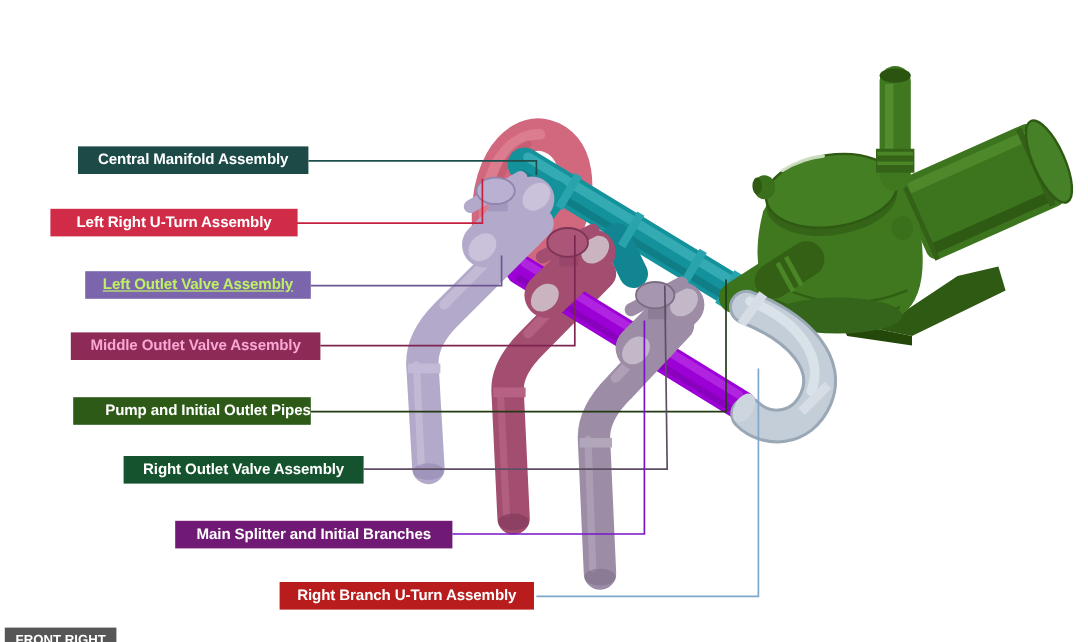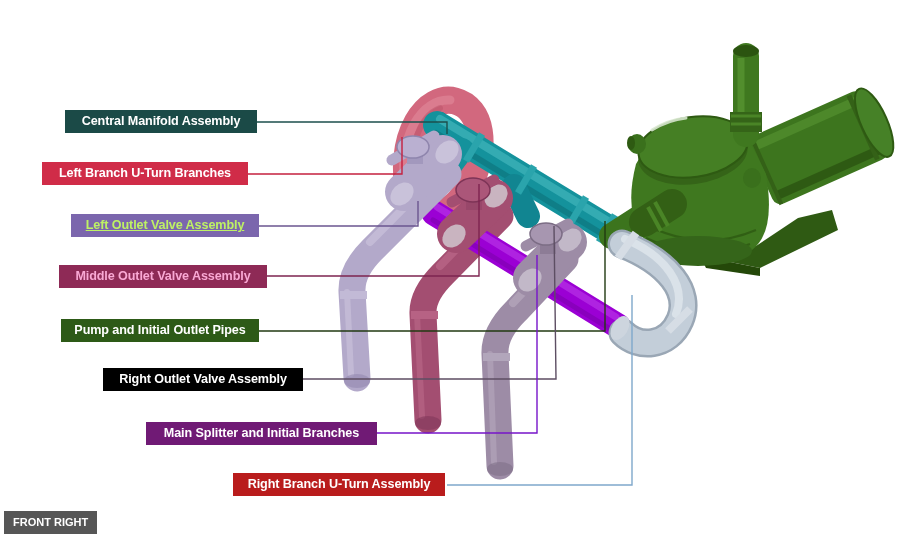--- a/index.html
+++ b/index.html
@@ -1,31 +1,31 @@
 <!DOCTYPE html>
 <html><head>
 <meta charset="utf-8">
 <style>
   html,body{margin:0;padding:0;}
   body{
     width:907px;height:535px;overflow:hidden;background:#ffffff;
     font-family:"Liberation Sans", sans-serif;position:relative;
   }
-  #stage{position:absolute;left:0;top:4px;width:907px;height:455px;}
+  #stage{position:absolute;left:0;top:16px;width:907px;height:455px;}
   #model-svg{position:absolute;left:0;top:0;}
   .ann{
     position:absolute;height:23px;line-height:23px;text-align:center;
     color:#ffffff;font-size:12.6px;font-weight:bold;white-space:nowrap;
     box-sizing:border-box;letter-spacing:-0.1px;z-index:5;
   }
   .pos-0{left:65px;top:106px;width:192px;}
   .pos-1{left:42px;top:158px;width:206px;}
   .pos-2{left:71px;top:210px;width:188px;}
   .pos-3{left:59px;top:261px;width:208px;}
-  .pos-4{left:61px;top:315px;width:198px;}
+  .pos-4{left:61px;top:315px;width:198px;text-align:right;}
   .pos-5{left:103px;top:364px;width:200px;}
   .pos-6{left:146px;top:418px;width:231px;}
   .pos-7{left:233px;top:469px;width:212px;}
   #view-cube-label{
     position:absolute;left:4px;top:507px;height:23px;line-height:23px;
     padding:0 9px;color:#fff;font-size:11px;font-weight:bold;z-index:5;
   }
 </style>
 </head>
 <body style="background: rgb(255, 255, 255);">
@@ -162,22 +162,22 @@
     <polyline points="259,222 418,222 418,197" stroke="#6b5690"></polyline>
     <polyline points="267,272 479,272 479,180" stroke="#7e2450"></polyline>
     <polyline points="259,327 605,327 605,217" stroke="#223a12"></polyline>
     <polyline points="303,375 556,375 554,222" stroke="#5d4e63"></polyline>
     <polyline points="377,429 537,429 537,251" stroke="#7714c9"></polyline>
     <polyline points="447,481 632,481 632,291" stroke="#7fa8cb"></polyline>
   </g>
 </svg>
 
   <div class="ann pos-0" style="background: rgb(27, 74, 71); color: rgb(255, 255, 255);"><span>Central Manifold Assembly</span></div>
-  <div class="ann pos-1" style="background: rgb(208, 44, 72); color: rgb(255, 255, 255);"><span>Left Branch U-Turn Branches</span></div>
+  <div class="ann pos-1" style="background: rgb(208, 44, 72); color: rgb(255, 255, 255);"><span>Left Right U-Turn Assembly</span></div>
   <div class="ann pos-2" style="background: rgb(123, 102, 173); color: #bef264; text-decoration: underline;"><span>Left Outlet Valve Assembly</span></div>
   <div class="ann pos-3" style="background: rgb(142, 42, 86); color: #f9a8d4;"><span>Middle Outlet Valve Assembly</span></div>
   <div class="ann pos-4" style="background: rgb(45, 90, 23); color: rgb(255, 255, 255);"><span>Pump and Initial Outlet Pipes</span></div>
-  <div class="ann pos-5" style="background: #000000; color: rgb(255, 255, 255);"><span>Right Outlet Valve Assembly</span></div>
+  <div class="ann pos-5" style="background: #14532d; color: rgb(255, 255, 255);"><span>Right Outlet Valve Assembly</span></div>
   <div class="ann pos-6" style="background: #701a75; color: rgb(255, 255, 255);"><span>Main Splitter and Initial Branches</span></div>
   <div class="ann pos-7" style="background: #b91c1c; color: rgb(255, 255, 255);"><span>Right Branch U-Turn Assembly</span></div>
 
   <div id="view-cube-label" style="background: rgb(86, 86, 86); color: rgb(255, 255, 255);"><span>FRONT RIGHT</span></div>
 </div>
 
 </body></html>

